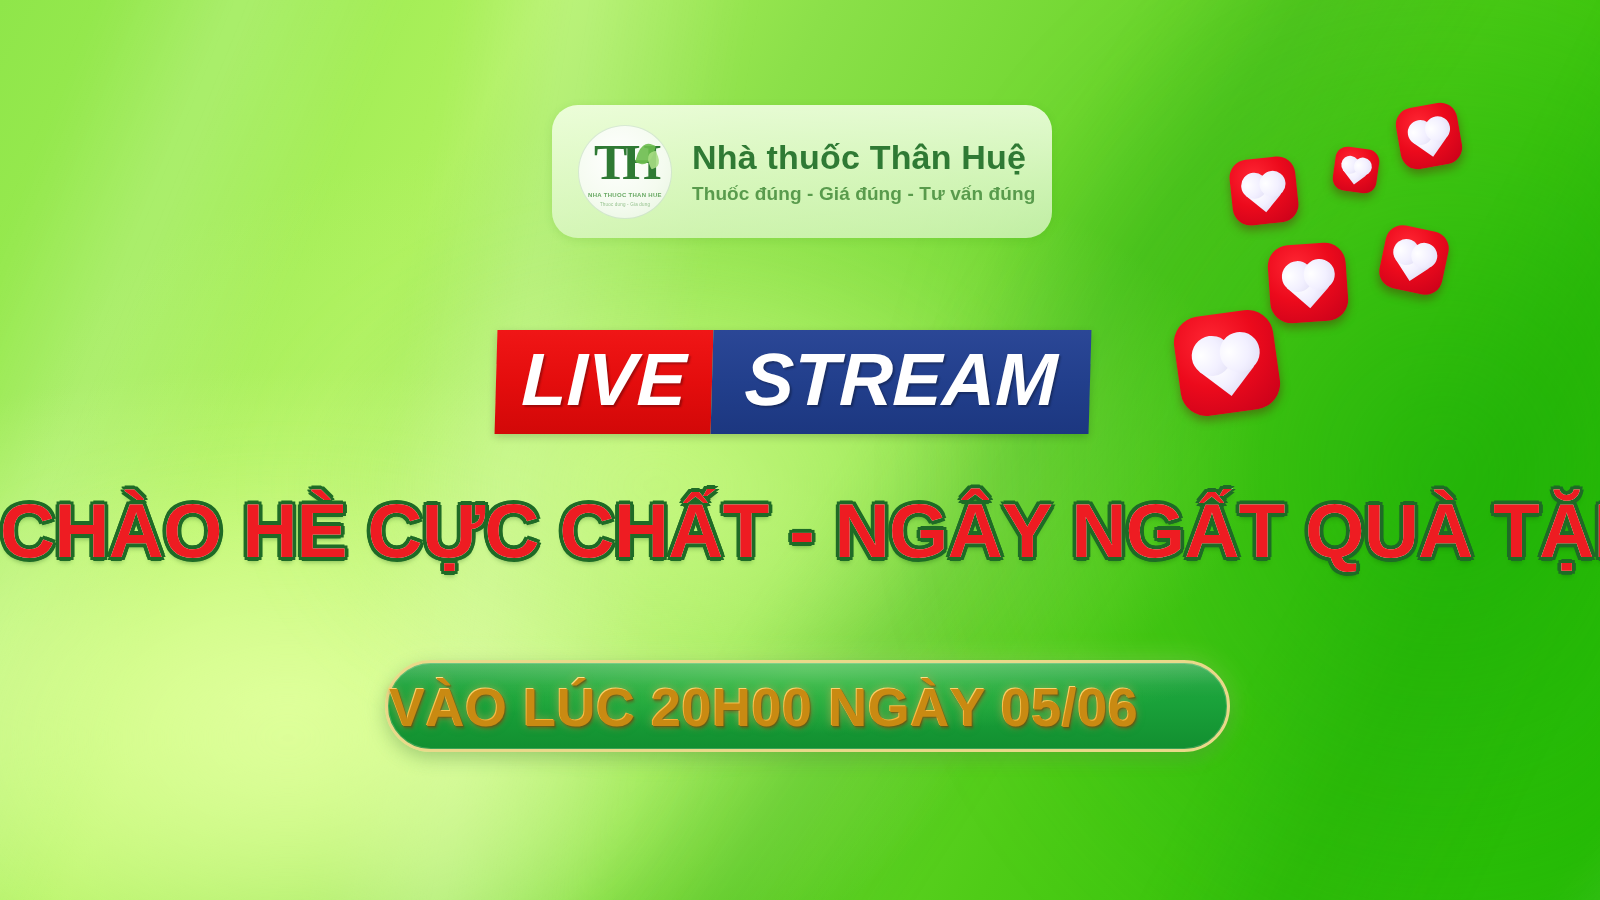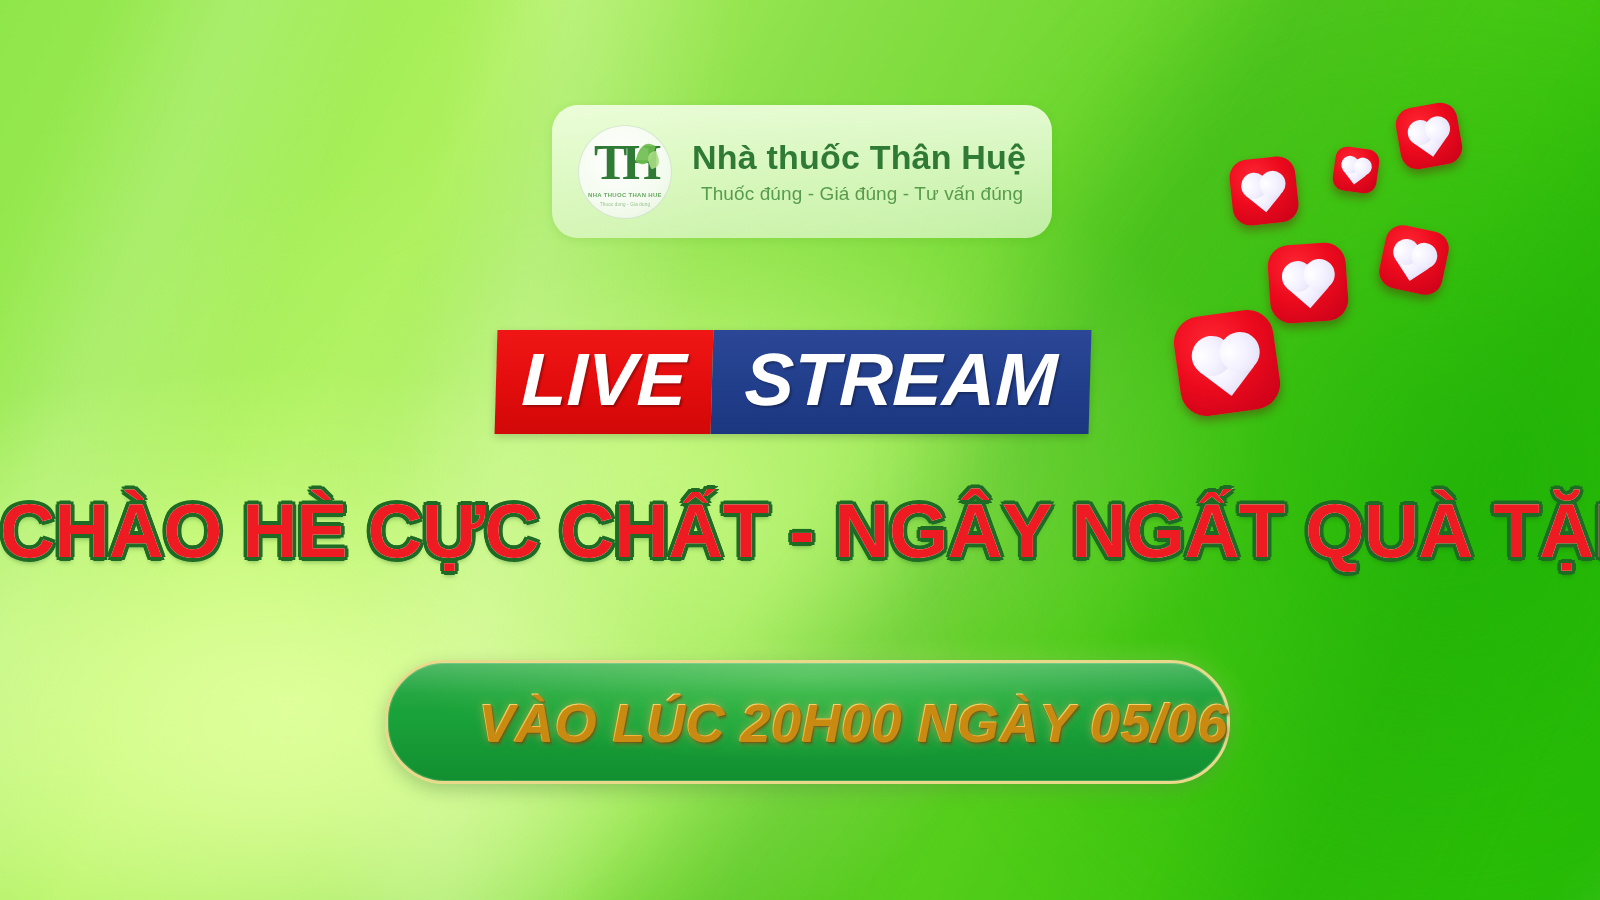--- a/index.html
+++ b/index.html
@@ -164,26 +164,25 @@
     font-size: 34px;
     font-weight: 600;
     color: #2f7a34;
     letter-spacing: 0.2px;
     line-height: 1.15;
     white-space: nowrap;
   }
   .brand-tagline {
     margin-top: 5px;
     font-size: 19px;
-    font-weight: 400;
+    font-weight: 700;
     color: #4f9444;
     letter-spacing: 0.1px;
     white-space: nowrap;
     opacity: 0.92;
-    margin-left: 9px;
   }
 
   
   .ls-banner {
     position: absolute;
     left: 496px;
     top: 330px;
     height: 104px;
     display: flex;
     transform: skewX(-1.6deg);
@@ -235,36 +234,35 @@
       -3px 3px 0 #1e6b26, 3px 3px 0 #1e6b26,
       0 5px 5px rgba(10,70,10,0.35);
   }
 
   
   .time-pill {
     position: absolute;
     left: 385px;
     top: 660px;
     width: 845px;
-    height: 124px;
+    height: 92px;
     border-radius: 60px;
     box-sizing: border-box;
     border: 3px solid #e9d98a;
     background:
       linear-gradient(180deg, rgba(255,255,255,0.22) 0%, rgba(255,255,255,0.04) 26%, rgba(0,0,0,0.00) 40%),
       radial-gradient(ellipse 80% 120% at 50% 10%, #3fbd49 0%, rgba(63,189,73,0) 60%),
       linear-gradient(180deg, #1fa53c 0%, #1aa23a 45%, #128f30 100%);
     box-shadow:
       0 0 0 1px rgba(255,255,255,0.18) inset,
       0 6px 18px rgba(20,90,20,0.28),
       0 0 26px rgba(230,255,170,0.30);
     display: flex;
     align-items: center;
-    justify-content: flex-end;
-    font-style: italic;
+    justify-content: flex-start;
   }
   .time-pill-text {
     font-size: 54px;
     font-weight: 700;
     color: #f9bf3e;
     letter-spacing: 0.5px;
     white-space: nowrap;
     text-shadow:
       1px 1px 0 #c98a12,
       2px 2px 0 rgba(120,70,5,0.45),

